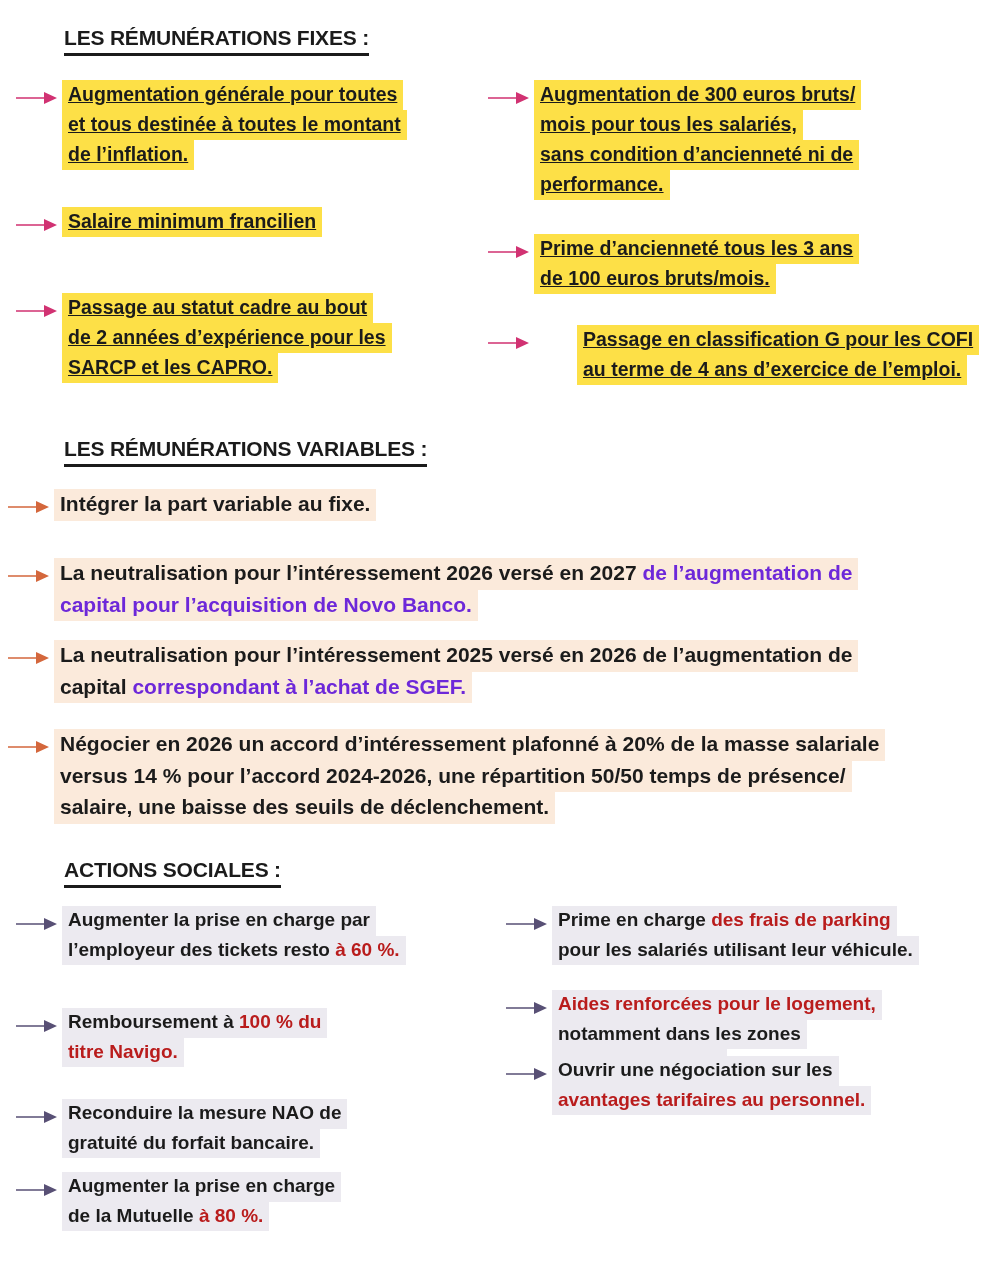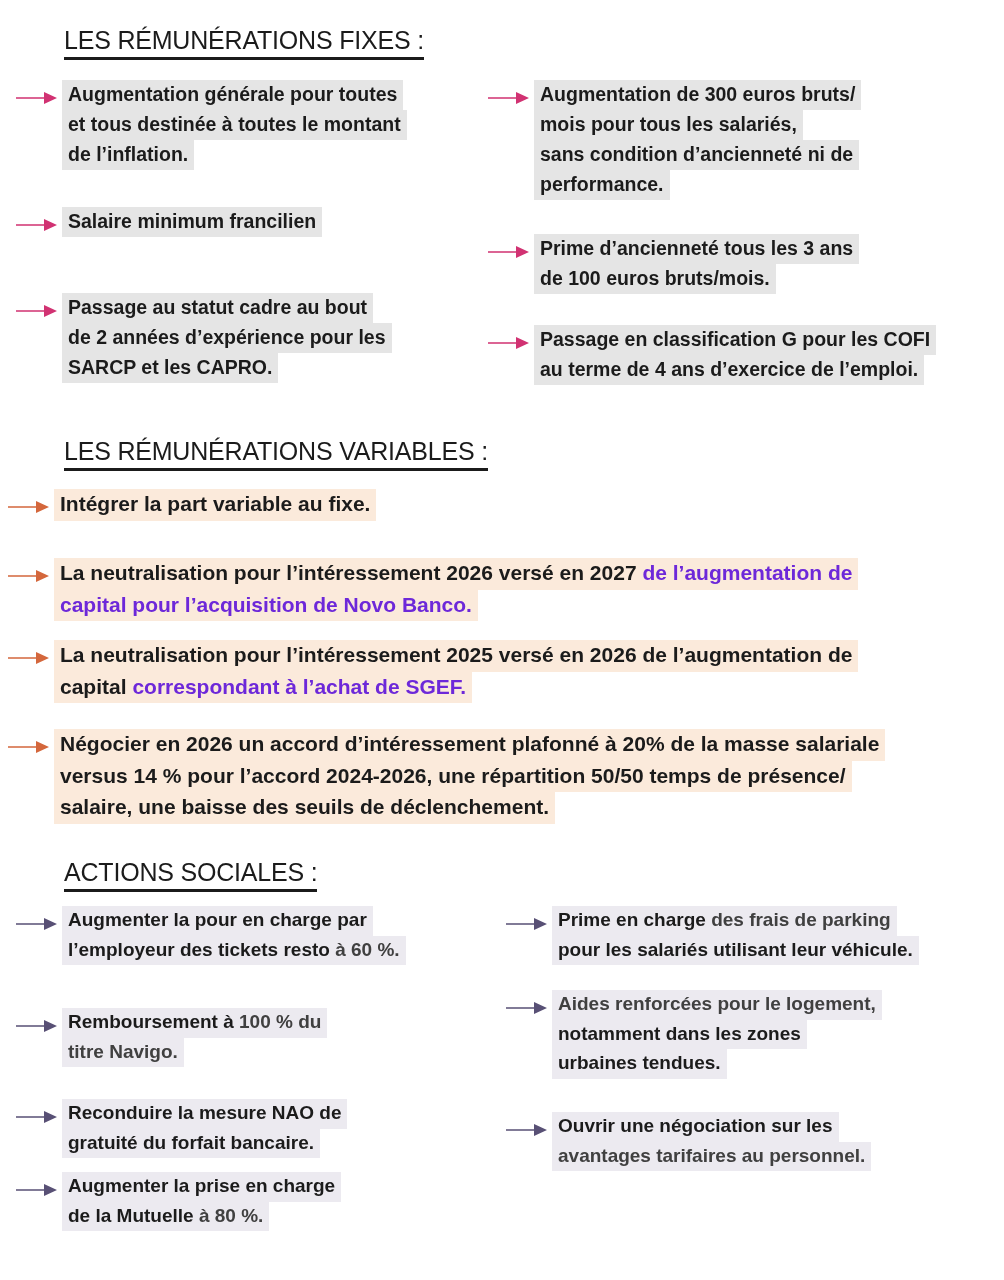--- a/index.html
+++ b/index.html
@@ -17,22 +17,22 @@
 
   .page {
     position: relative;
     width: 1004px;
     height: 1280px;
   }
 
   
   .section-heading {
     position: absolute;
-    font-weight: normal;
-    font-size: 25px;
+    font-weight: bold;
+    font-size: 21px;
     letter-spacing: -0.2px;
     color: #1b1b1b;
     white-space: nowrap;
     padding-bottom: 3px;
     border-bottom: 3px solid #1b1b1b;
     line-height: 1.12;
   }
 
   
   .item {
@@ -63,30 +63,30 @@
   .line > .hl {
     display: inline-block;
     font-weight: bold;
     color: #1b1b1b;
     padding: 4px 6px 5px 6px;
     line-height: 1.08;
     white-space: nowrap;
   }
 
   
-  .theme-pink .hl { background: #e5e5e5; }
+  .theme-pink .hl { background: #fde047; text-decoration: underline; }
   .theme-pink .accent { color: #e5347f; }
 
   
   .theme-peach .hl { background: #fbeadb; }
   .theme-peach .accent { color: #6d28d9; }
 
   
   .theme-lav .hl { background: #eceaf0; }
-  .theme-lav .accent { color: #404040; }
+  .theme-lav .accent { color: #b91c1c; }
 
   
   .size-lg .hl { font-size: 19.5px; }
   .size-md .hl { font-size: 21px; }
   .size-sm .hl { font-size: 19px; }
 </style>
 </head>
 <body>
 
 <div class="page">
@@ -149,21 +149,21 @@
       <svg width="42" height="18" viewBox="0 0 42 18" aria-hidden="true">
         <path d="M0 8.3 H28 V3 L41 9 L28 15 V9.7 H0 Z" fill="#d13272"></path>
       </svg>
     </div>
     <div class="lines">
       <div class="line"><span class="hl">Prime d’ancienneté tous les 3 ans</span></div>
       <div class="line"><span class="hl">de 100 euros bruts/mois.</span></div>
     </div>
   </div>
 
-  <div class="item theme-pink size-lg" style="left:488px; top:325px; width:510px;">
+  <div class="item theme-pink size-lg" style="left:488px; top:325px; width:510px;gap:43px;">
     <div class="arrow-cell">
       <svg width="42" height="18" viewBox="0 0 42 18" aria-hidden="true">
         <path d="M0 8.3 H28 V3 L41 9 L28 15 V9.7 H0 Z" fill="#d13272"></path>
       </svg>
     </div>
     <div class="lines">
       <div class="line"><span class="hl">Passage en classification G pour les COFI</span></div>
       <div class="line"><span class="hl">au terme de 4 ans d’exercice de l’emploi.</span></div>
     </div>
   </div>
@@ -220,21 +220,21 @@
 
   <div class="section-heading" style="left:64px; top:858px;">ACTIONS SOCIALES :</div>
 
   <div class="item theme-lav size-sm" style="left:16px; top:906px; width:470px;">
     <div class="arrow-cell">
       <svg width="42" height="18" viewBox="0 0 42 18" aria-hidden="true">
         <path d="M0 8.3 H28 V3 L41 9 L28 15 V9.7 H0 Z" fill="#585075"></path>
       </svg>
     </div>
     <div class="lines">
-      <div class="line"><span class="hl">Augmenter la pour en charge par</span></div>
+      <div class="line"><span class="hl">Augmenter la prise en charge par</span></div>
       <div class="line"><span class="hl"><span>l’employeur des tickets resto </span><span class="accent">à 60 %.</span></span></div>
     </div>
   </div>
 
   <div class="item theme-lav size-sm" style="left:16px; top:1008px; width:470px;">
     <div class="arrow-cell">
       <svg width="42" height="18" viewBox="0 0 42 18" aria-hidden="true">
         <path d="M0 8.3 H28 V3 L41 9 L28 15 V9.7 H0 Z" fill="#585075"></path>
       </svg>
     </div>
@@ -286,21 +286,21 @@
         <path d="M0 8.3 H28 V3 L41 9 L28 15 V9.7 H0 Z" fill="#585075"></path>
       </svg>
     </div>
     <div class="lines">
       <div class="line"><span class="hl accent">Aides renforcées pour le logement,</span></div>
       <div class="line"><span class="hl">notamment dans les zones</span></div>
       <div class="line"><span class="hl">urbaines tendues.</span></div>
     </div>
   </div>
 
-  <div class="item theme-lav size-sm" style="left:506px; top:1112px; width:492px;justify-content:center;">
+  <div class="item theme-lav size-sm" style="left:506px; top:1056px; width:492px;justify-content:center;">
     <div class="arrow-cell">
       <svg width="42" height="18" viewBox="0 0 42 18" aria-hidden="true">
         <path d="M0 8.3 H28 V3 L41 9 L28 15 V9.7 H0 Z" fill="#585075"></path>
       </svg>
     </div>
     <div class="lines">
       <div class="line"><span class="hl">Ouvrir une négociation sur les</span></div>
       <div class="line"><span class="hl accent">avantages tarifaires au personnel.</span></div>
     </div>
   </div>

